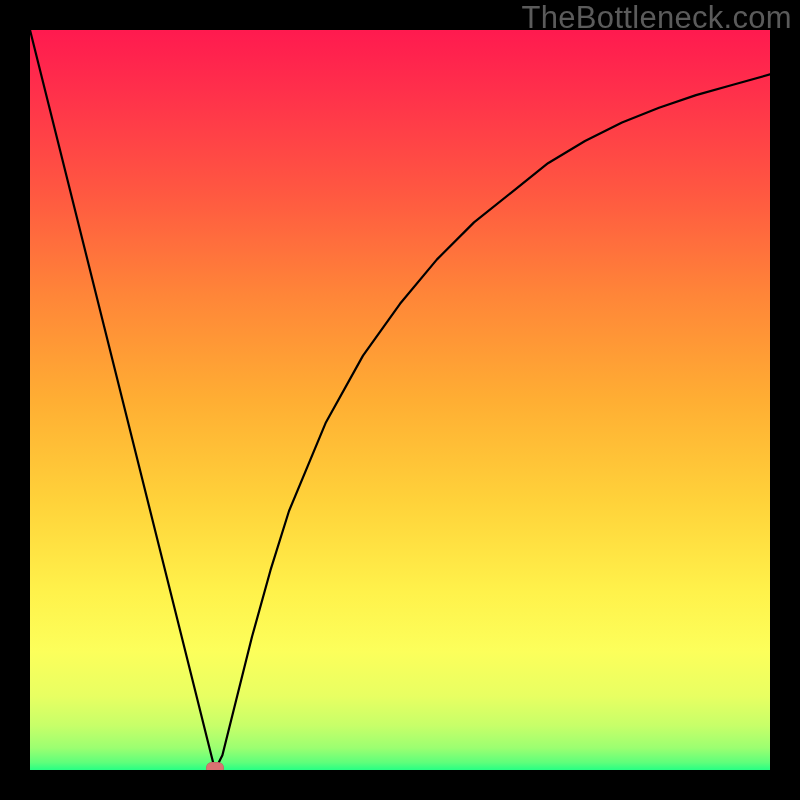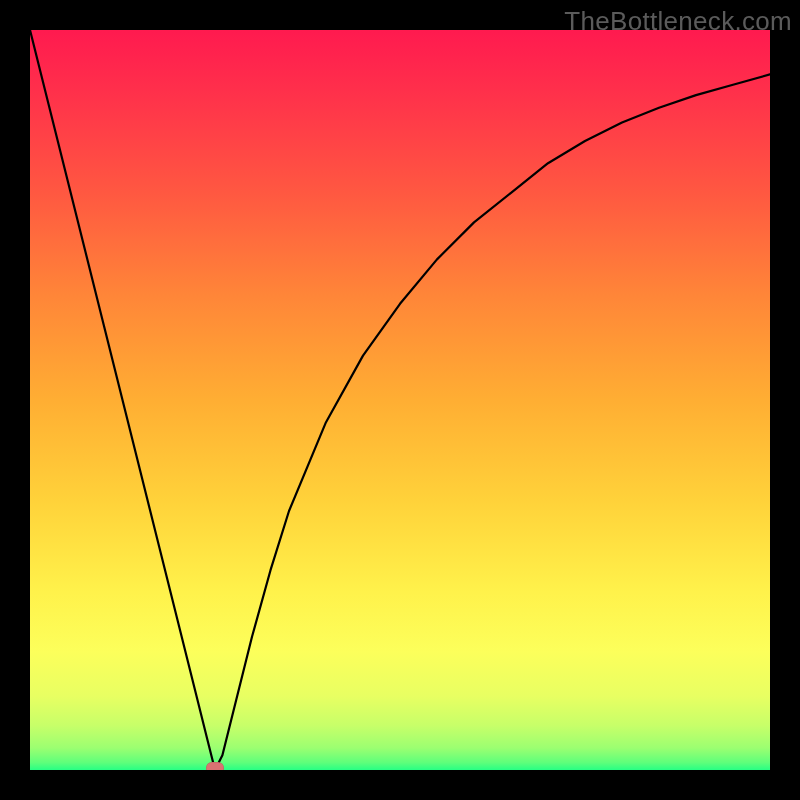--- a/index.html
+++ b/index.html
@@ -12,23 +12,23 @@
     font-family: Arial, Helvetica, sans-serif;
   }
   .frame {
     width: 800px;
     height: 800px;
     position: relative;
     box-sizing: border-box;
   }
   .watermark {
     position: absolute;
-    top: 6px;
+    top: 0;
     right: 8px;
-    font-size: 26px;
+    font-size: 31px;
     color: #5b5b5b;
     font-weight: 400;
     letter-spacing: 0.3px;
     z-index: 10;
   }
   .plot-area {
     position: absolute;
     left: 30px;
     top: 30px;
     width: 740px;

